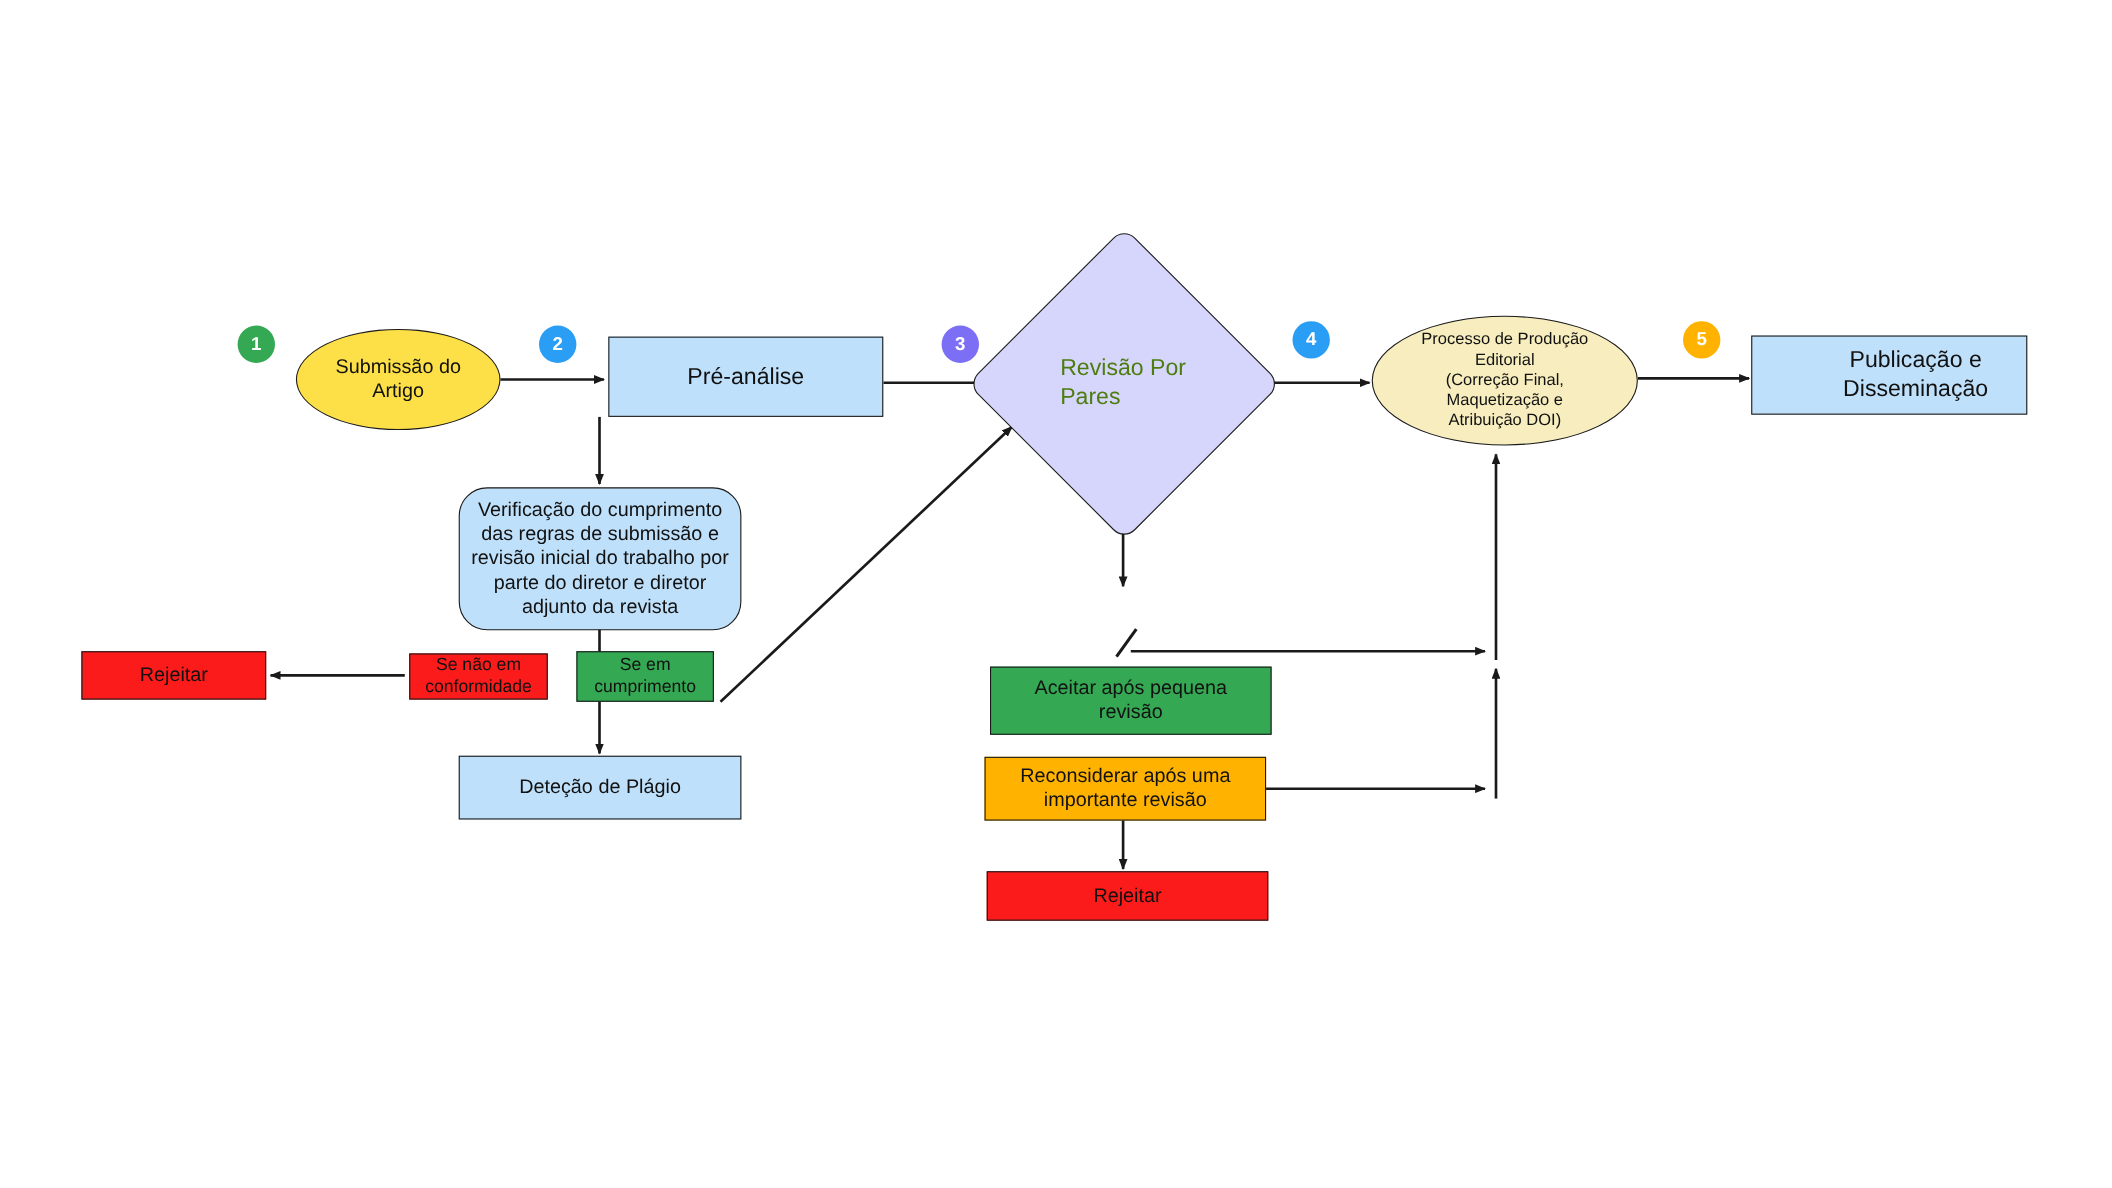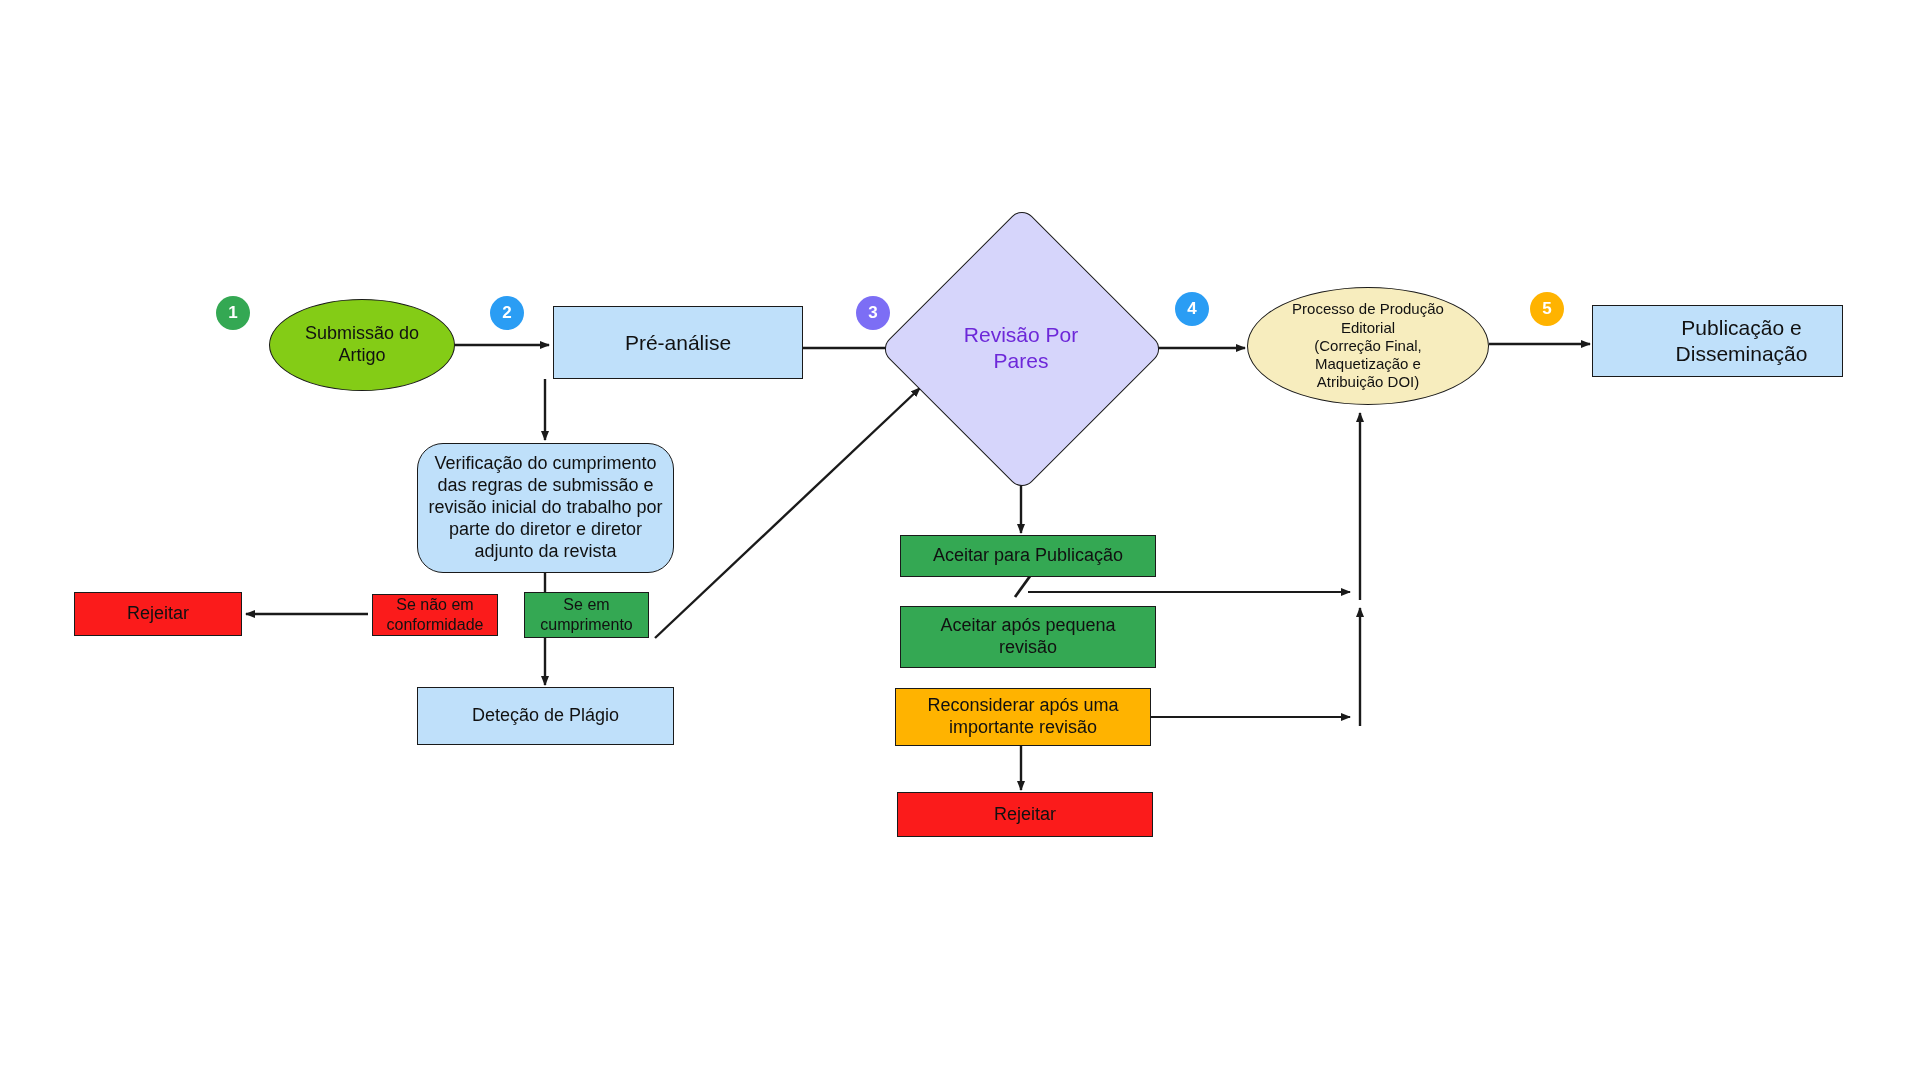--- a/index.html
+++ b/index.html
@@ -57,23 +57,23 @@
     border-radius: 14px;
     transform: rotate(45deg);
   }
   .diamond-label {
     position: absolute;
     left: 0; top: 0;
     width: 100%; height: 100%;
     display: flex;
     align-items: center;
     justify-content: center;
-    text-align: center;
+    text-align: left;
     white-space: pre-line;
-    color: #6d28d9;
+    color: #4d7c0f;
     line-height: 1.25;
   }
   .badge {
     position: absolute;
     border-radius: 50%;
     display: flex;
     align-items: center;
     justify-content: center;
     color: #ffffff;
     font-size: 17px;
@@ -134,21 +134,21 @@
   <div class="badge" style="left:856px; top:296px; width:34px; height:34px; background:#7c6ef5;">
     <span>3</span>
   </div>
   <div class="badge" style="left:1175px; top:292px; width:34px; height:34px; background:#2a9df4;">
     <span>4</span>
   </div>
   <div class="badge" style="left:1530px; top:292px; width:34px; height:34px; background:#ffb300;">
     <span>5</span>
   </div>
 
-  <div class="node ellipse fs-md" style="left:269px; top:299px; width:186px; height:92px; background:#84cc16;">Submissão do
+  <div class="node ellipse fs-md" style="left:269px; top:299px; width:186px; height:92px; background:#fde047;">Submissão do
 Artigo</div>
 
   <div class="node rect fs-lg" style="left:553px; top:306px; width:250px; height:73px; background:#bfe0fa;">Pré-análise</div>
 
   <div class="node rect fs-md" style="left:417px; top:443px; width:257px; height:130px; background:#bfe0fa;border-radius:26px;">Verificação do cumprimento
 das regras de submissão e
 revisão inicial do trabalho por
 parte do diretor e diretor
 adjunto da revista</div>
 
@@ -161,21 +161,20 @@
   <div class="node rect fs-md" style="left:74px; top:592px; width:168px; height:44px; background:#fb1b1b;">Rejeitar</div>
 
   <div class="node rect fs-md" style="left:417px; top:687px; width:257px; height:58px; background:#bfe0fa;">Deteção de Plágio</div>
 
   <div class="diamond-wrap" style="left:921px; top:248px; width:200px; height:200px;">
     <div class="diamond-shape"></div>
     <div class="diamond-label fs-lg">Revisão Por
 Pares</div>
   </div>
 
-  <div class="node rect fs-md" style="left:900px; top:535px; width:256px; height:42px; background:#34a853;">Aceitar para Publicação</div>
 
   <div class="node rect fs-md" style="left:900px; top:606px; width:256px; height:62px; background:#34a853;">Aceitar após pequena
 revisão</div>
 
   <div class="node rect fs-md" style="left:895px; top:688px; width:256px; height:58px; background:#ffb300;">Reconsiderar após uma
 importante revisão</div>
 
   <div class="node rect fs-md" style="left:897px; top:792px; width:256px; height:45px; background:#fb1b1b;">Rejeitar</div>
 
   <div class="node ellipse fs-sm" style="left:1247px; top:287px; width:242px; height:118px; background:#f7edbe;">Processo de Produção

